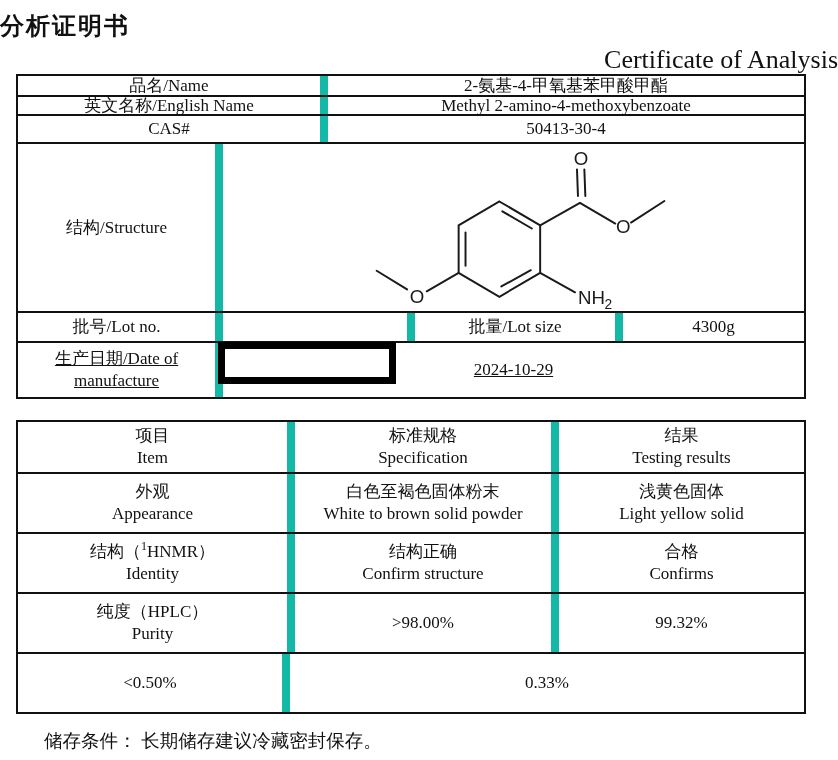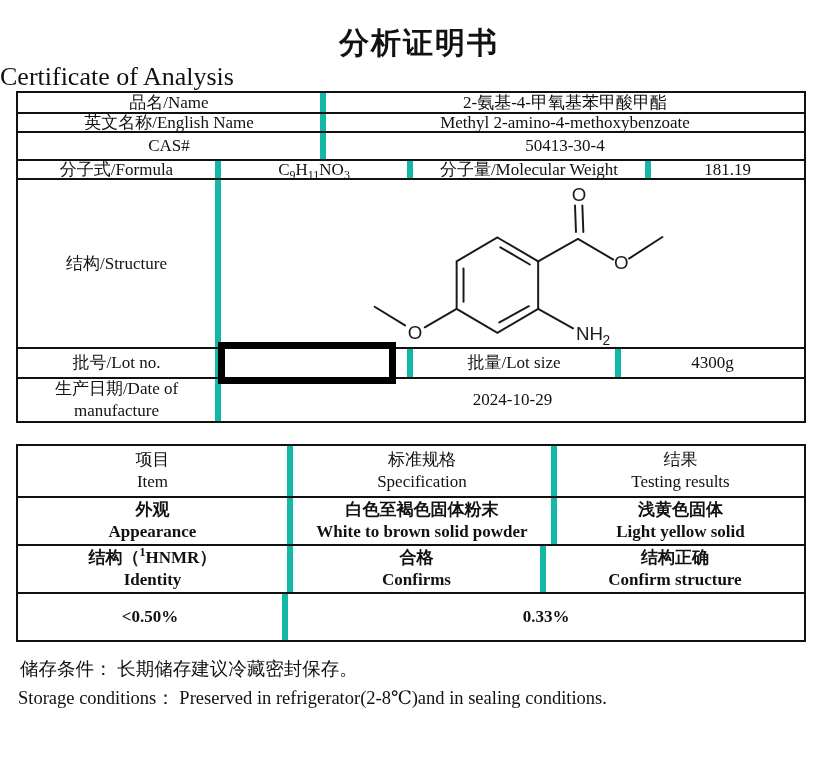--- a/index.html
+++ b/index.html
@@ -1,36 +1,36 @@
 <!DOCTYPE html>
 <html><head>
 <meta charset="utf-8">
 <style>
   html,body{margin:0;padding:0;background:#fff;}
   body{width:838px;height:760px;font-family:"Liberation Serif","DejaVu Serif",serif;color:#111;}
   .page{position:relative;width:838px;height:760px;background:#fff;overflow:hidden;}
-  .title{padding-top:24px;text-align:center;font-size:30px;font-weight:bold;line-height:38px;letter-spacing:2px;}
-  .subtitle{text-align:left;font-size:26px;line-height:29px;}
+  .title{padding-top:7px;text-align:left;font-size:24px;font-weight:bold;line-height:38px;letter-spacing:2px;}
+  .subtitle{text-align:right;font-size:26px;line-height:29px;margin-left:42px;}
   .tbl{margin-left:16px;width:790px;border:2px solid #111;box-sizing:border-box;}
   .row{display:flex;box-sizing:border-box;border-top:2px solid #111;}
   .row:first-child{border-top:none;}
-  .cell{box-sizing:border-box;border-left:6px solid #14b8a6;display:flex;flex-direction:column;
+  .cell{box-sizing:border-box;border-left:8px solid #14b8a6;display:flex;flex-direction:column;
         align-items:center;justify-content:center;text-align:center;font-size:17px;line-height:22px;padding:0 4px;}
   .cell:first-child{border-left:none;}
   .grow{flex:1 1 auto;}
-  .h28{height:28px;} .h29{height:19px;} .h30{height:30px;} .h48{height:48px;font-weight:bold;} .h50{height:50px;}
+  .h28{height:28px;} .h29{height:19px;} .h30{height:30px;} .h48{height:60px;} .h50{height:50px;}
   .w302{flex:0 0 302px;} .w197{flex:0 0 197px;} .w192{flex:0 0 192px;} .w238{flex:0 0 238px;}
   .w208{flex:0 0 208px;text-align:right;} .w269{flex:0 0 269px;} .w264{flex:0 0 264px;}
   .structure-row{height:169px;}
-  .date-row{height:44px;}
+  .date-row{height:56px;text-decoration:underline;}
   sub{font-size:12px;line-height:0;}
   sup{font-size:12px;line-height:0;}
   .spec{margin-top:21px;}
   .footer{margin-top:13px;font-size:18.5px;}
-  .footer .f1{padding-left:20px;line-height:29px;}
+  .footer .f1{padding-left:44px;line-height:29px;}
   .footer .f2{padding-left:18px;line-height:29px;}
   .redaction{position:absolute;left:218px;top:342px;width:178px;height:42px;
              border:7px solid #000;background:#fff;box-sizing:border-box;z-index:5;}
   svg{display:block;}
   .bond{stroke:#1a1a1a;stroke-width:2;fill:none;stroke-linecap:round;}
   .atom{fill:#1a1a1a;font-family:"Liberation Sans","DejaVu Sans",sans-serif;font-size:19px;}
   .atom-sub{fill:#1a1a1a;font-family:"Liberation Sans","DejaVu Sans",sans-serif;font-size:14px;}
 </style>
 </head>
 <body>
@@ -50,28 +50,20 @@
     <div class="row h29">
       <div class="cell w302">英文名称/English Name</div>
       <div class="cell grow">Methyl 2-amino-4-methoxybenzoate</div>
     </div>
 
     <div class="row h28">
       <div class="cell w302">CAS#</div>
       <div class="cell grow">50413-30-4</div>
     </div>
 
-    <div class="row h29">
-      <div class="cell w197">分子式/Formula</div>
-      <div class="cell w192">
-        <span><span>C</span><sub>9</sub><span>H</span><sub>11</sub><span>NO</span><sub>3</sub></span>
-      </div>
-      <div class="cell w238">分子量/Molecular Weight</div>
-      <div class="cell grow">181.19</div>
-    </div>
 
     <div class="row structure-row">
       <div class="cell w197">结构/Structure</div>
       <div class="cell grow">
         <svg width="589" height="165" viewBox="0 0 593 168" preserveAspectRatio="xMidYMid meet">
 
           <polygon class="bond" points="274,57.5 315.5,81.75 315.5,130.25 274,154.5 232.5,130.25 232.5,81.75"></polygon>
 
           <line class="bond" x1="277" y1="67.5" x2="307" y2="85"></line>
           <line class="bond" x1="239.5" y1="89" x2="239.5" y2="123"></line>
@@ -144,30 +136,38 @@
         <div>浅黄色固体</div>
         <div>Light yellow solid</div>
       </div>
     </div>
 
     <div class="row h48">
       <div class="cell w269">
         <div><span>结构（</span><sup>1</sup><span>HNMR）</span></div>
         <div>Identity</div>
       </div>
+      <div class="cell w264">
+        <div>结构正确</div>
+        <div>Confirm structure</div>
+      </div>
       <div class="cell grow">
         <div>合格</div>
         <div>Confirms</div>
       </div>
-      <div class="cell w264">
-        <div>结构正确</div>
-        <div>Confirm structure</div>
-      </div>
     </div>
 
+    <div class="row h48">
+      <div class="cell w269">
+        <div>纯度（HPLC）</div>
+        <div>Purity</div>
+      </div>
+      <div class="cell w264">&gt;98.00%</div>
+      <div class="cell grow">99.32%</div>
+    </div>
 
     <div class="row h48">
       <div class="cell w264">&lt;0.50%</div>
       <div class="cell grow">0.33%</div>
     </div>
   </div>
 
   <div class="footer">
     <div class="f1">储存条件： 长期储存建议冷藏密封保存。</div>
     <div class="f2">Storage conditions： Preserved in refrigerator(2-8℃)and in sealing conditions.</div>

